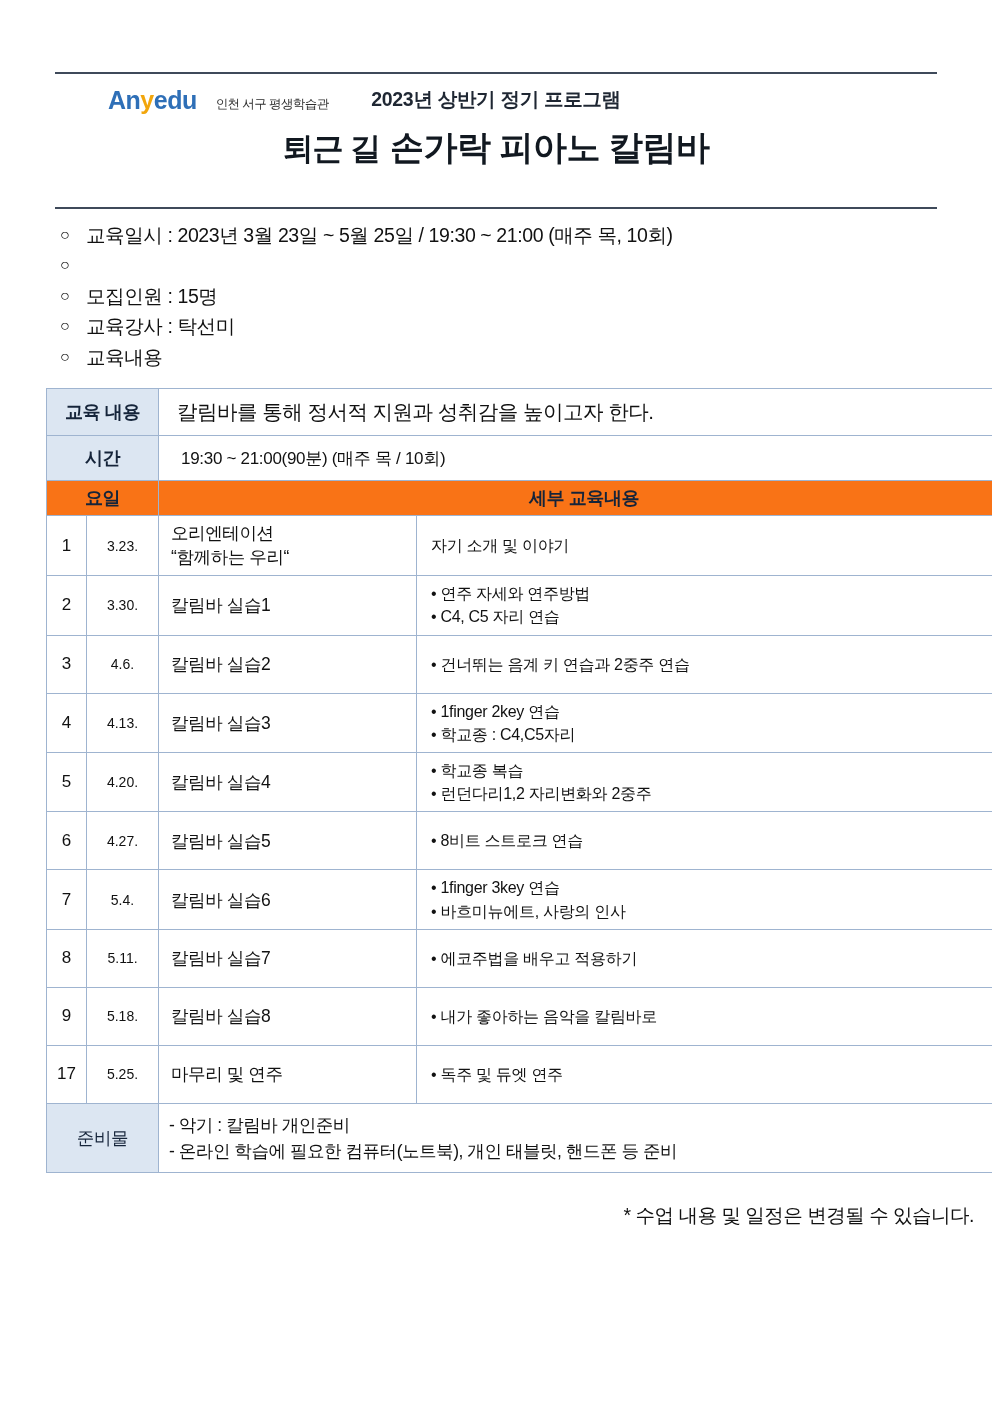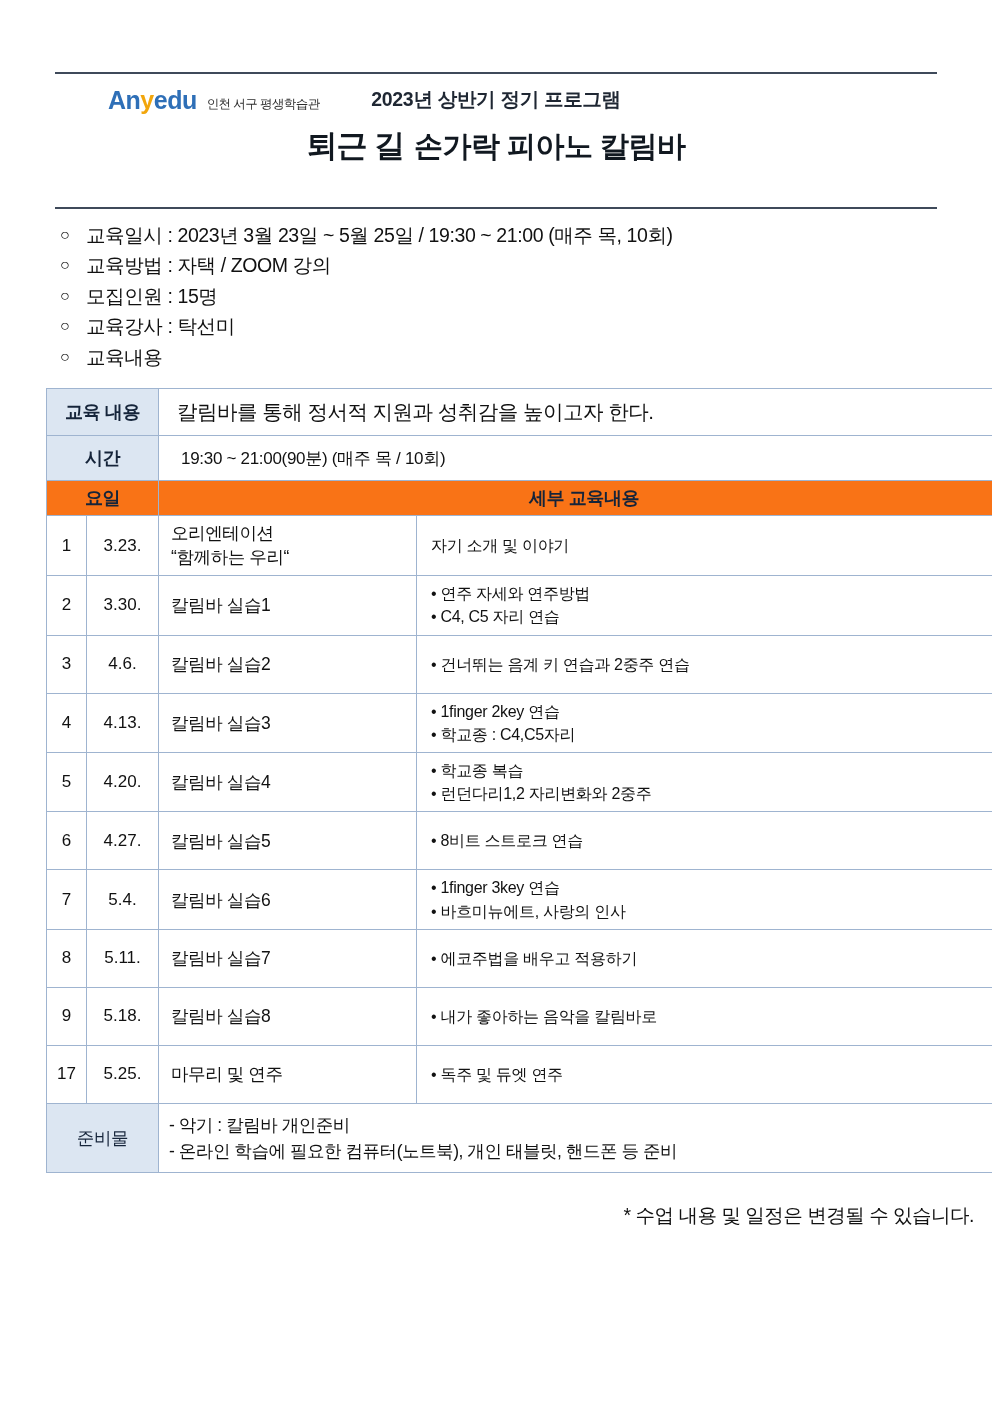--- a/index.html
+++ b/index.html
@@ -38,21 +38,21 @@
     top: 207px;
     height: 2px;
     background: #3f4a5a;
   }
   .logo-wrap {
     position: absolute;
     left: 108px;
     top: 88px;
     display: flex;
     align-items: center;
-    gap: 10px;
+    gap: 19px;
   }
   .logo-mark {
     font-size: 25px;
     font-weight: bold;
     letter-spacing: -0.5px;
     line-height: 1;
     white-space: nowrap;
   }
   .logo-mark .c1 { color: #2e6fb7; }
   .logo-mark .c2 { color: #f2a60c; }
@@ -84,21 +84,21 @@
     white-space: nowrap;
     color: #111820;
   }
   .title-small {
     font-size: 31px;
     font-weight: bold;
     letter-spacing: -1px;
     vertical-align: baseline;
   }
   .title-big {
-    font-size: 29px;
+    font-size: 34px;
     font-weight: bold;
     letter-spacing: -0.5px;
     vertical-align: baseline;
     margin-left: 10px;
   }
 
   
   .info-list {
     position: absolute;
     top: 220px;
@@ -169,21 +169,21 @@
     height: 34px;
   }
   td.num {
     text-align: center;
     font-size: 17px;
     color: #111;
     width: 38px;
   }
   td.date {
     text-align: center;
-    font-size: 17px;
+    font-size: 14px;
     color: #111;
     width: 74px;
   }
   td.topic {
     font-size: 17.5px;
     letter-spacing: -0.4px;
     padding: 6px 0 6px 12px !important;
     color: #111;
   }
   td.detail {
@@ -246,21 +246,20 @@
 
   <div class="header-rule-bottom"></div>
 
   <div class="info-list">
     <div class="info-row">
       <span class="info-bullet">○</span>
       <span class="info-text">교육일시 : 2023년 3월 23일 ~ 5월 25일 / 19:30 ~ 21:00 (매주 목, 10회)</span>
     </div>
     <div class="info-row">
       <span class="info-bullet">○</span>
-      <span class="info-text">교육방법 : 자택 / ZOOM 강의</span>
     </div>
     <div class="info-row">
       <span class="info-bullet">○</span>
       <span class="info-text">모집인원 : 15명</span>
     </div>
     <div class="info-row">
       <span class="info-bullet">○</span>
       <span class="info-text">교육강사 : 탁선미</span>
     </div>
     <div class="info-row">

